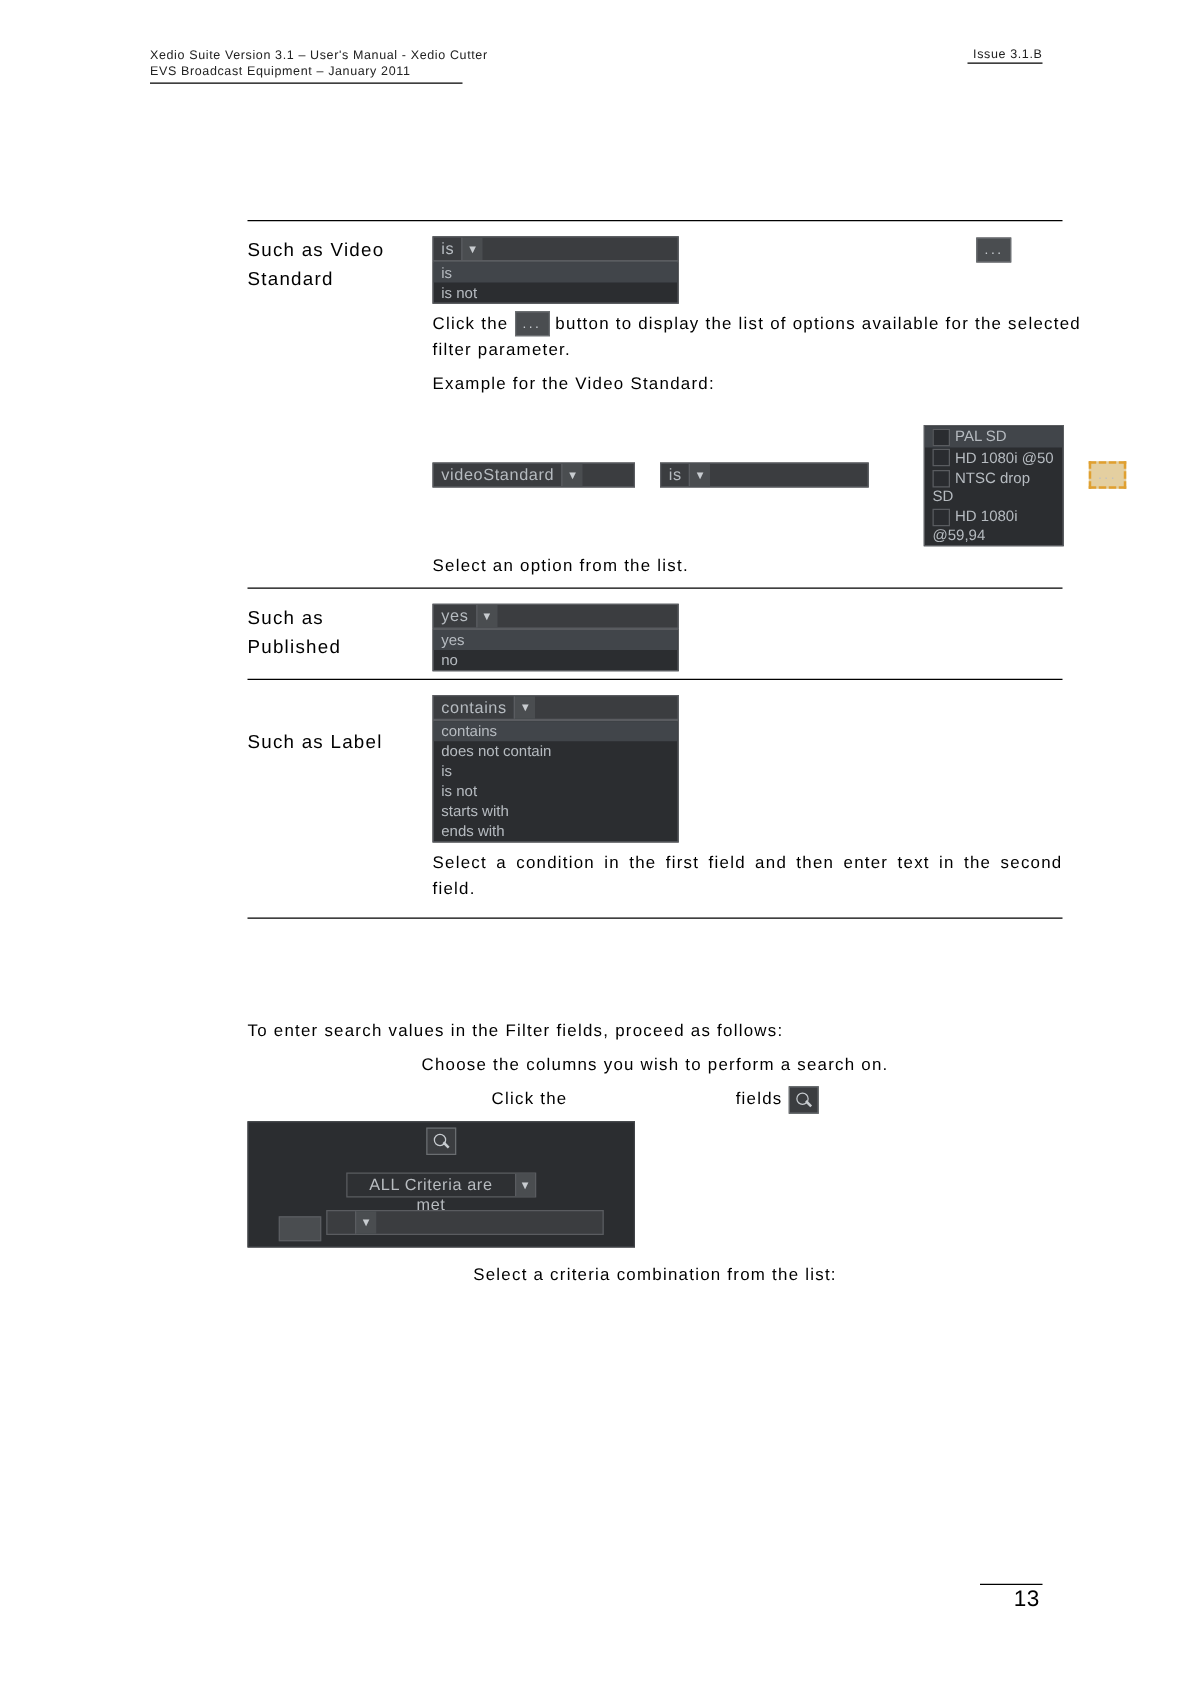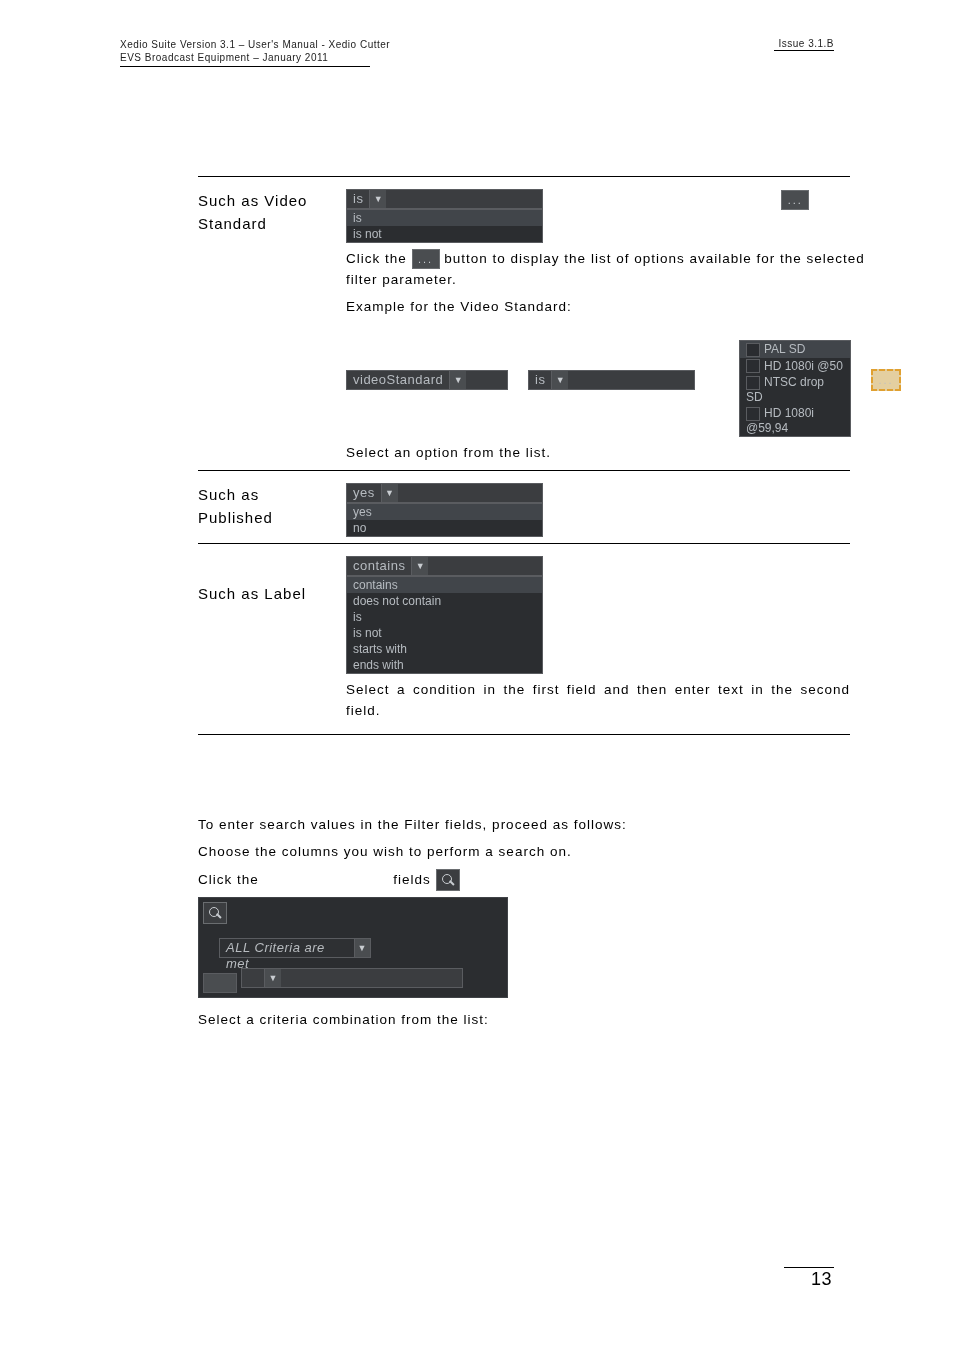--- a/index.html
+++ b/index.html
@@ -136,21 +136,21 @@
     font-size: 18px;
   }
   .pagenum-line {
     position: absolute;
     right: 120px;
     bottom: 82px;
     width: 50px;
     border-top: 1px solid #000;
   }
 
-  .step { margin-left: 44px; }
+  .step { margin-left: 44px; text-align: center; }
   .blk { margin: 6px 0; }
 </style>
 </head>
 <body>
 
 <div class="header">
   <div class="header-left">
     <div>Xedio Suite Version 3.1 – User's Manual - Xedio Cutter</div>
     <div>EVS Broadcast Equipment – January 2011</div>
   </div>
@@ -266,21 +266,21 @@
   <div class="body step blk">
     <span>Click the </span>
     <span style="display:inline-block; width:125px;"></span>
     <span> fields </span>
     <span class="mag-btn"></span>
   </div>
 
   <div class="step blk">
     <div class="filter-panel">
       <span class="mag-btn" style="margin-bottom:6px;"></span>
-      <div style="margin:6px 16px;font-style:italic;">
+      <div style="margin:6px 16px;">
         <span class="select-wrap" style="width:150px; background:#2e3033;">
           <span class="select-text" style="color:#b8bcc0;">ALL Criteria are met</span>
           <span class="select-arrow">▼</span>
         </span>
       </div>
       <div>
         <span style="display:inline-block; width:32px; height:18px; background:#4a4d50; border:1px solid #5a5c60; vertical-align:middle;"></span>
         <span class="select-wrap" style="width:220px;">
           <span class="select-text"></span>
           <span class="select-arrow">▼</span>

